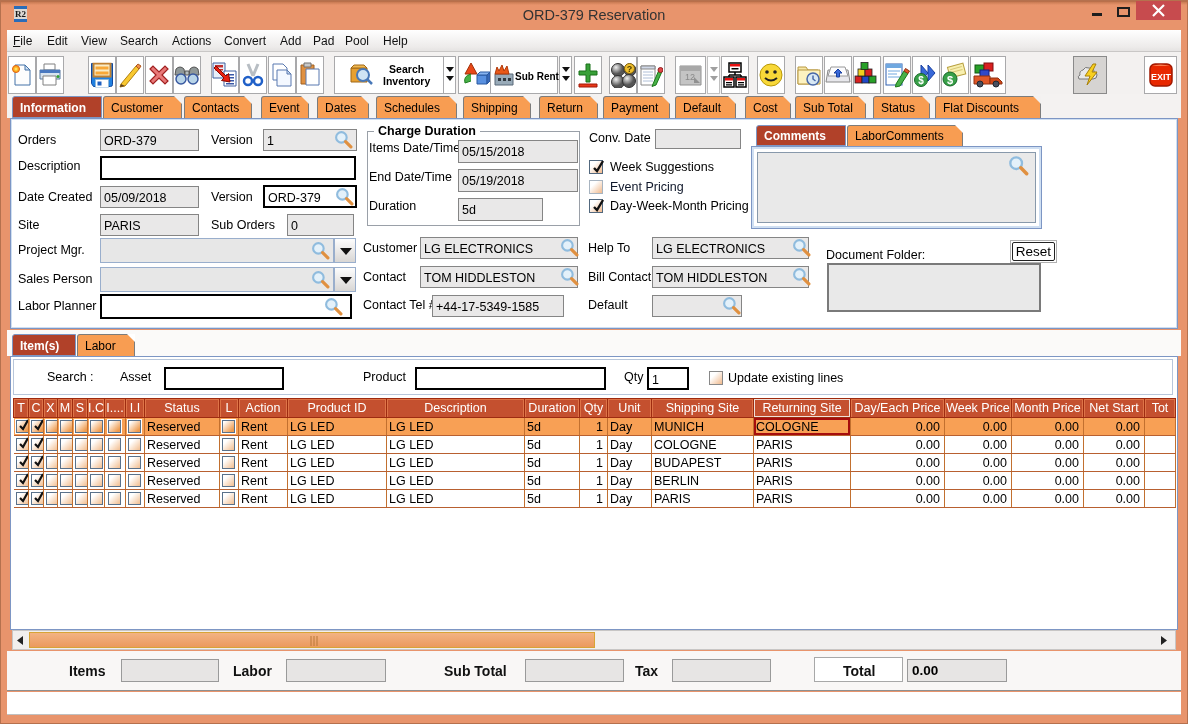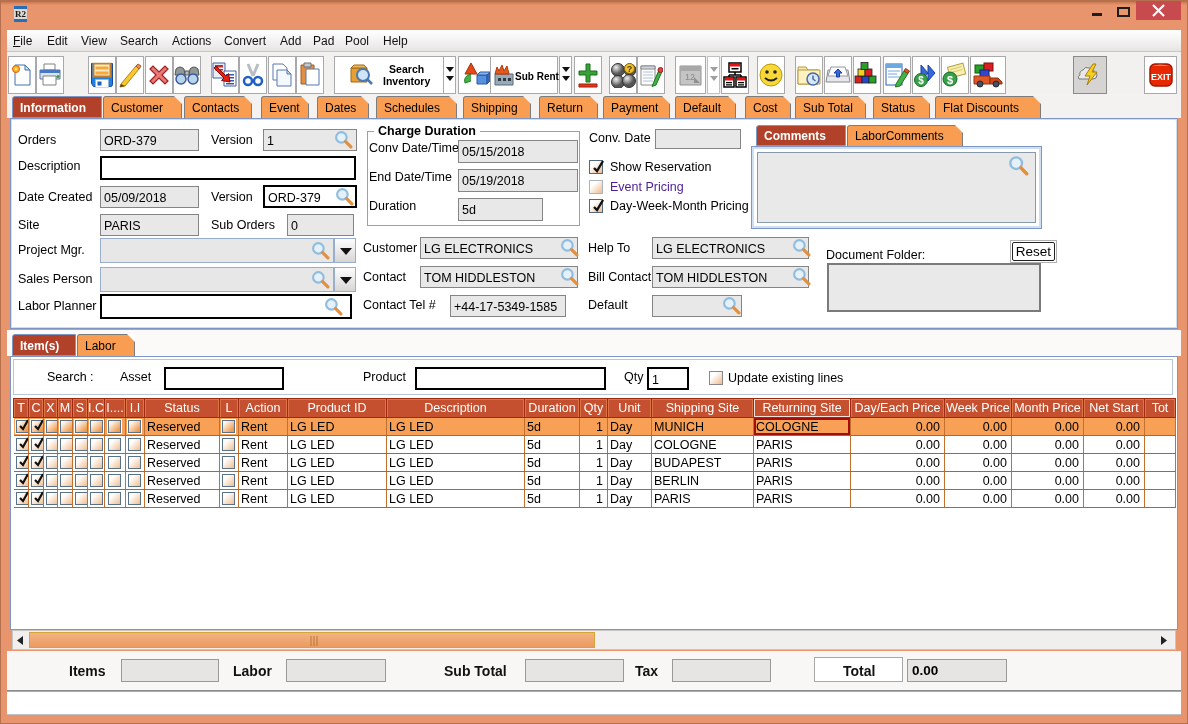--- a/index.html
+++ b/index.html
@@ -93,20 +93,21 @@
   background:#fff; border-bottom:1px solid #c0c0c0; }
 #bottombar { position:absolute; left:0; top:715px; width:1188px; height:9px; background:#e8946c;
   border-bottom:1.5px solid #9c5f40; }
 .vborder { position:absolute; width:7px; top:30px; height:685px; background:#e8946c; }
 #win:after { content:""; position:absolute; left:0; top:0; width:1186px; height:722px; border:1px solid #b5714e; pointer-events:none; }
 </style>
 </head>
 <body>
 <div id="win">
   <div id="titlebar">
+    <div id="title">ORD-379 Reservation</div>
     <div id="appicon">R2</div>
     <div id="minbtn"></div>
     <div id="maxbtn"></div>
     <div id="closebtn">
         <svg width="13" height="13" viewBox="0 0 13 13">
           <path d="M1 1 L12 12 M12 1 L1 12" stroke="#fff" stroke-width="2.2"></path>
         </svg>
       </div>
   </div>
   <div class="vborder" style="left:0"></div>
@@ -440,37 +441,37 @@
   <div class="lbl" style="left:18px;top:299px">Labor Planner</div>
   <div class="inp inpw" style="left:100px;top:294px;width:252px;height:25px"></div>
   <svg class="mag" style="left:324px;top:297px" width="19" height="19" viewBox="0 0 18 18">
       <circle cx="7" cy="7" r="5" fill="#e4f1fa" stroke="#90bcde" stroke-width="2"></circle>
       <path d="M11 11 L16 16" stroke="#e09040" stroke-width="3" stroke-linecap="round"></path>
     </svg>
 
   <div class="grp" style="left:367px;top:131px;width:213px;height:95px">
       <b>Charge Duration</b>
     </div>
-  <div class="lbl" style="left:369px;top:141px">Conv Date/Time</div>
+  <div class="lbl" style="left:369px;top:141px">Items Date/Time</div>
   <div class="inp" style="left:458px;top:140px;width:120px;height:23px">05/15/2018</div>
   <div class="lbl" style="left:369px;top:170px">End Date/Time</div>
   <div class="inp" style="left:458px;top:169px;width:120px;height:23px">05/19/2018</div>
   <div class="lbl" style="left:369px;top:199px">Duration</div>
   <div class="inp" style="left:458px;top:198px;width:85px;height:23px">5d</div>
 
   <div class="lbl" style="left:589px;top:131px">Conv. Date</div>
   <div class="inp" style="left:655px;top:129px;width:86px;height:20px"></div>
   <div class="cbx" style="left:589px;top:160px">
       <svg width="14" height="14" viewBox="0 0 14 14">
         <path d="M3 8 L6 11 L12 1" stroke="#111" stroke-width="2.4" fill="none"></path>
       </svg>
     </div>
-  <div class="lbl" style="left:610px;top:160px">Show Reservation</div>
+  <div class="lbl" style="left:610px;top:160px">Week Suggestions</div>
   <div class="cbx" style="left:589px;top:180px;border-color:#a8b4c0"></div>
-  <div class="lbl" style="left:610px;top:180px;color:#4c1d95">Event Pricing</div>
+  <div class="lbl" style="left:610px;top:180px;color:#0f172a">Event Pricing</div>
   <div class="cbx" style="left:589px;top:199px">
       <svg width="14" height="14" viewBox="0 0 14 14">
         <path d="M3 8 L6 11 L12 1" stroke="#111" stroke-width="2.4" fill="none"></path>
       </svg>
     </div>
   <div class="lbl" style="left:610px;top:199px">Day-Week-Month Pricing</div>
 
   <div class="lbl" style="left:363px;top:241px">Customer</div>
   <div class="inp" style="left:420px;top:237px;width:158px;height:22px">LG ELECTRONICS</div>
   <svg class="mag" style="left:560px;top:238px" width="19" height="19" viewBox="0 0 18 18">
@@ -489,21 +490,21 @@
       <circle cx="7" cy="7" r="5" fill="#e4f1fa" stroke="#90bcde" stroke-width="2"></circle>
       <path d="M11 11 L16 16" stroke="#e09040" stroke-width="3" stroke-linecap="round"></path>
     </svg>
   <div class="lbl" style="left:588px;top:270px">Bill Contact</div>
   <div class="inp" style="left:652px;top:266px;width:157px;height:22px">TOM HIDDLESTON</div>
   <svg class="mag" style="left:792px;top:267px" width="19" height="19" viewBox="0 0 18 18">
       <circle cx="7" cy="7" r="5" fill="#e4f1fa" stroke="#90bcde" stroke-width="2"></circle>
       <path d="M11 11 L16 16" stroke="#e09040" stroke-width="3" stroke-linecap="round"></path>
     </svg>
   <div class="lbl" style="left:363px;top:298px">Contact Tel #</div>
-  <div class="inp" style="left:450px;top:295px;width:116px;height:22px">+44-17-5349-1585</div>
+  <div class="inp" style="left:432px;top:295px;width:132px;height:22px">+44-17-5349-1585</div>
   <div class="lbl" style="left:588px;top:298px">Default</div>
   <div class="inp" style="left:652px;top:295px;width:90px;height:22px"></div>
   <svg class="mag" style="left:722px;top:296px" width="19" height="19" viewBox="0 0 18 18">
       <circle cx="7" cy="7" r="5" fill="#e4f1fa" stroke="#90bcde" stroke-width="2"></circle>
       <path d="M11 11 L16 16" stroke="#e09040" stroke-width="3" stroke-linecap="round"></path>
     </svg>
 
   <div class="tab tabsel" style="left:756px;top:125px;height:21px;width:90px;padding-top:3px">Comments</div>
   <div class="tab" style="left:847px;top:125px;height:21px;width:116px;padding-top:3px">LaborComments<i style="border-top-color:#fff"></i></div>
   <div class="abs" style="left:751px;top:146px;width:291px;height:83px;border:1px solid #7d96c4;box-shadow:inset 0 0 0 2px #cfdff2;background:#fff"></div>

